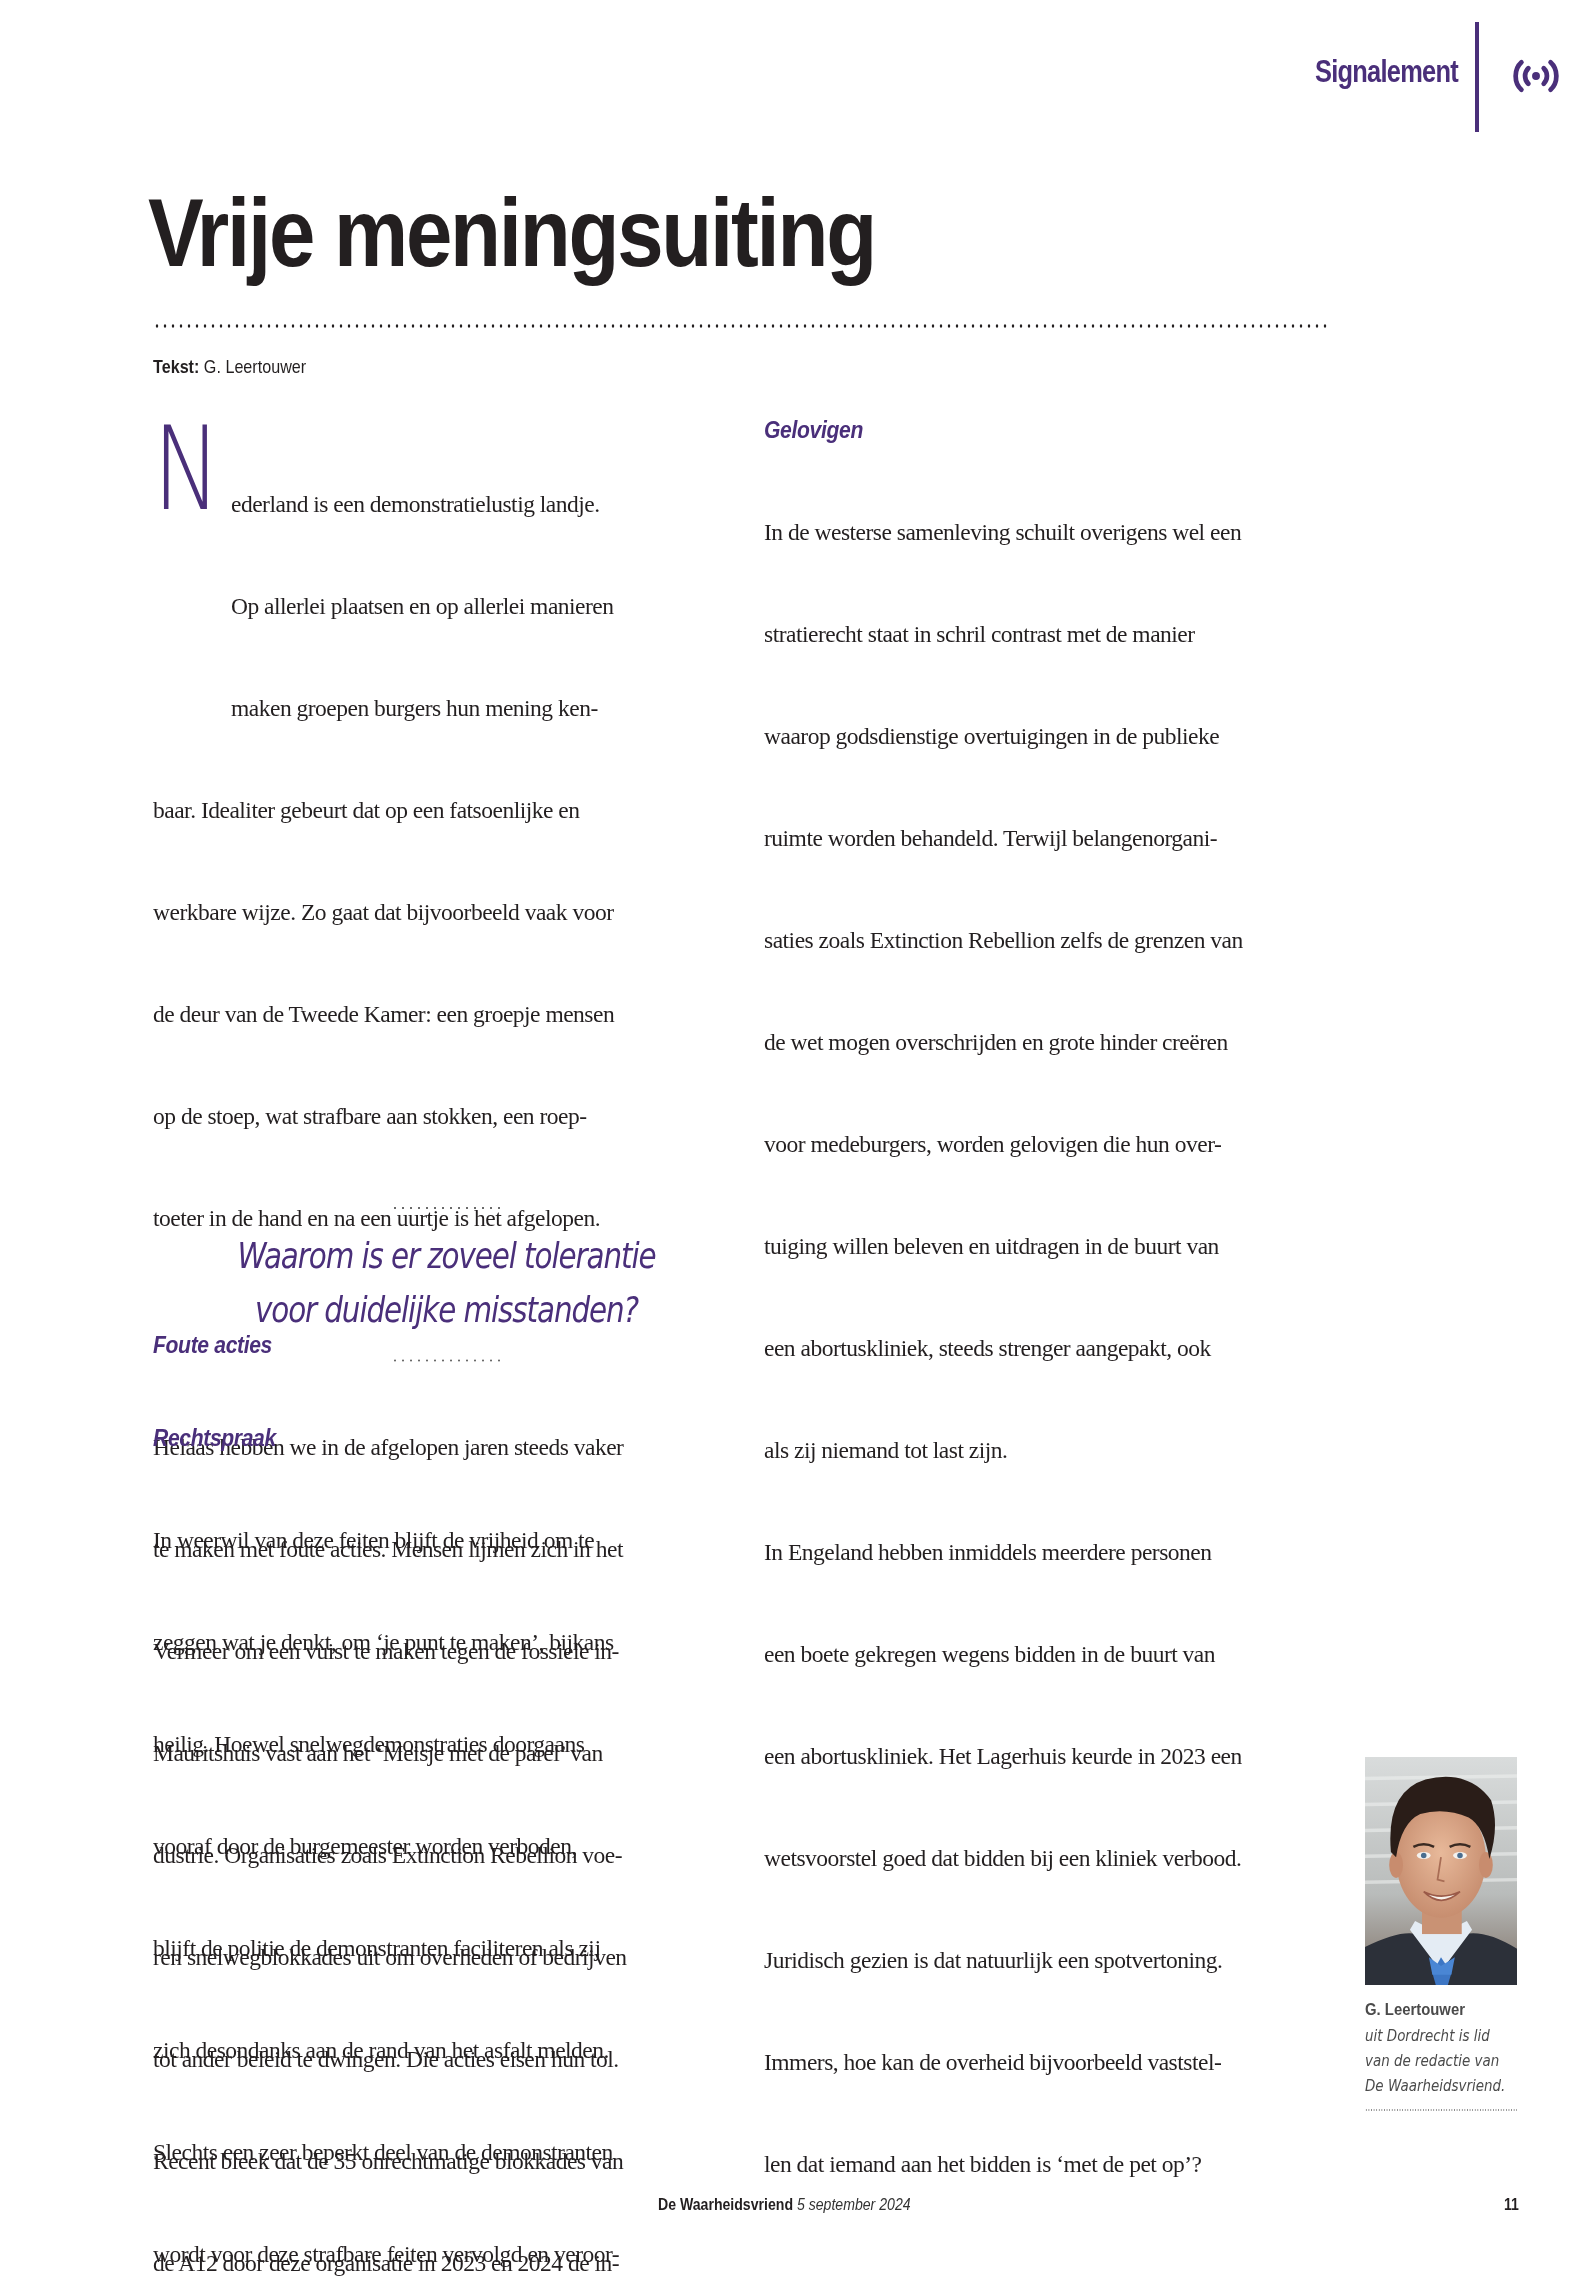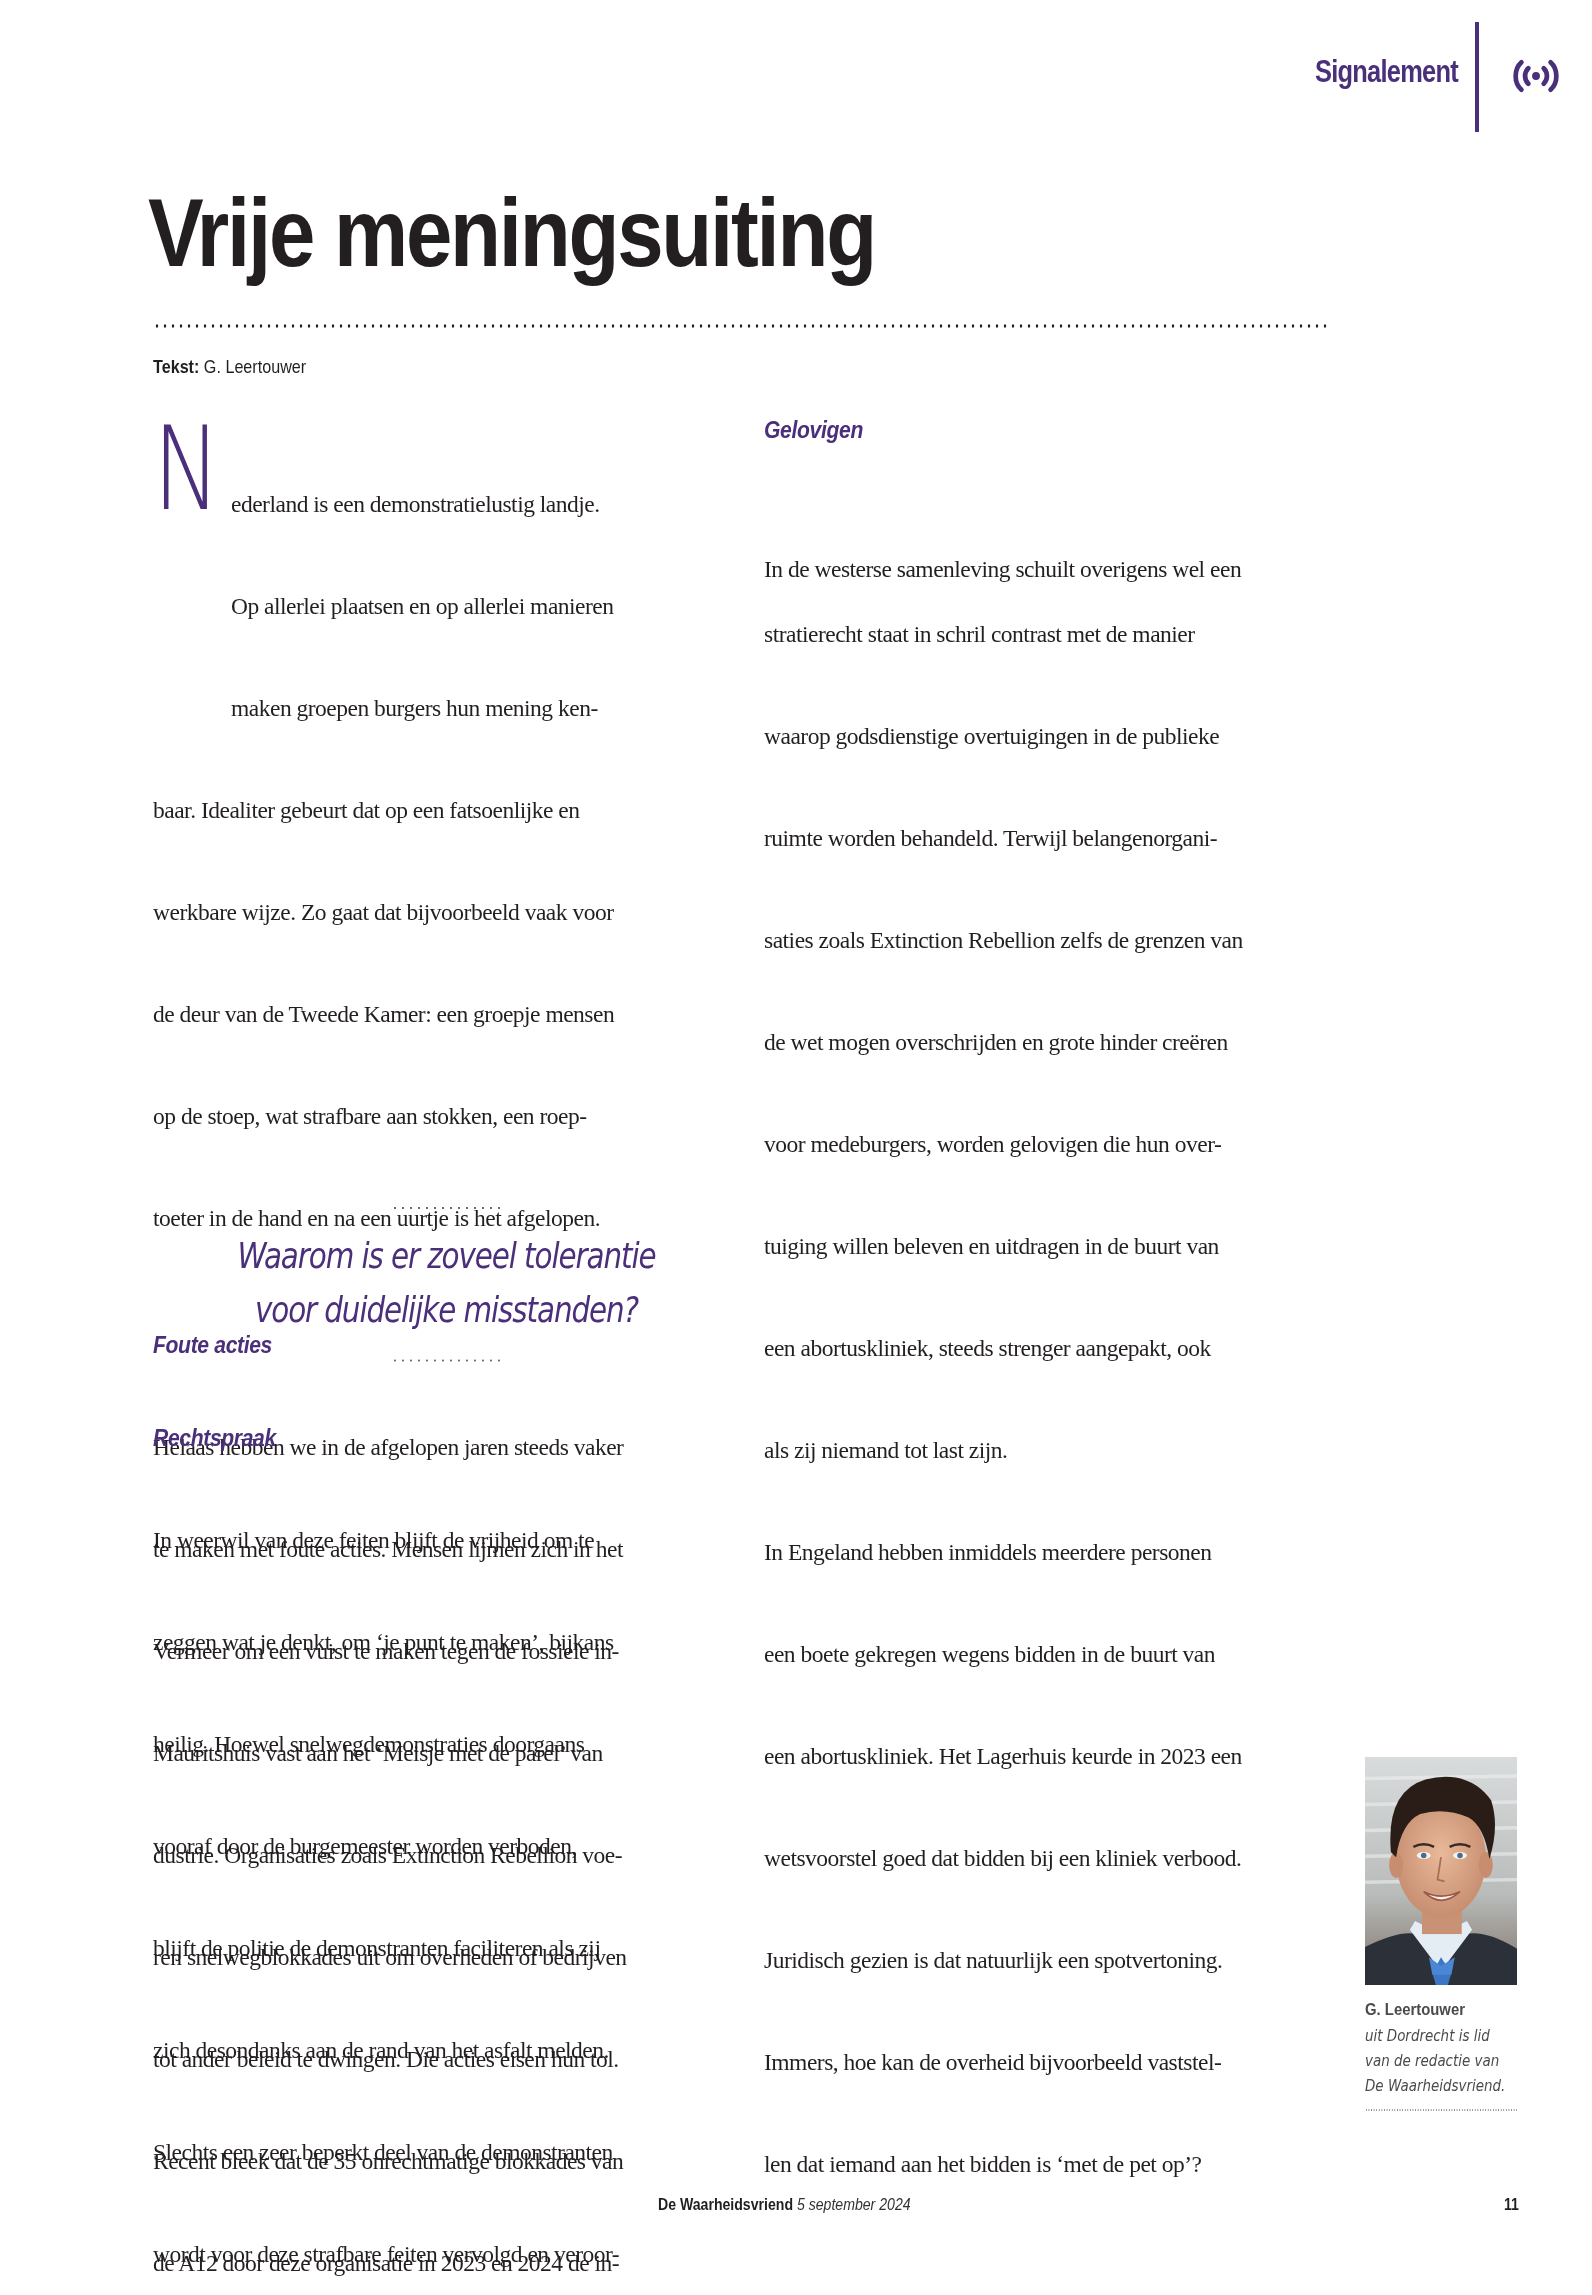--- a/index.html
+++ b/index.html
@@ -155,21 +155,21 @@
     
     
     
     
   </div>
 </div>
 
 <div class="col col-2" style="top:414px;">
   <div class="h">Gelovigen</div>
   <div class="p">
-    <span class="ln"><span style="display: inline-block; white-space: pre; margin-top: 37px;">In de westerse samenleving schuilt overigens wel een</span></span>
+    <span class="ln"><span style="display: inline-block; white-space: pre;">In de westerse samenleving schuilt overigens wel een</span></span>
     <span class="ln"><span style="display: inline-block; white-space: pre;">stratierecht staat in schril contrast met de manier</span></span>
     <span class="ln"><span style="display: inline-block; white-space: pre;">waarop godsdienstige overtuigingen in de publieke</span></span>
     <span class="ln"><span style="display: inline-block; white-space: pre;">ruimte worden behandeld. Terwijl belangenorgani-</span></span>
     <span class="ln"><span style="display: inline-block; white-space: pre;">saties zoals Extinction Rebellion zelfs de grenzen van</span></span>
     <span class="ln"><span style="display: inline-block; white-space: pre;">de wet mogen overschrijden en grote hinder creëren</span></span>
     <span class="ln"><span style="display: inline-block; white-space: pre;">voor medeburgers, worden gelovigen die hun over-</span></span>
     <span class="ln"><span style="display: inline-block; white-space: pre;">tuiging willen beleven en uitdragen in de buurt van</span></span>
     <span class="ln"><span style="display: inline-block; white-space: pre;">een abortuskliniek, steeds strenger aangepakt, ook</span></span>
     <span class="ln"><span style="display: inline-block; white-space: pre;">als zij niemand tot last zijn.</span></span>
     <span class="ln"><span style="display: inline-block; white-space: pre;">In Engeland hebben inmiddels meerdere personen</span></span>

